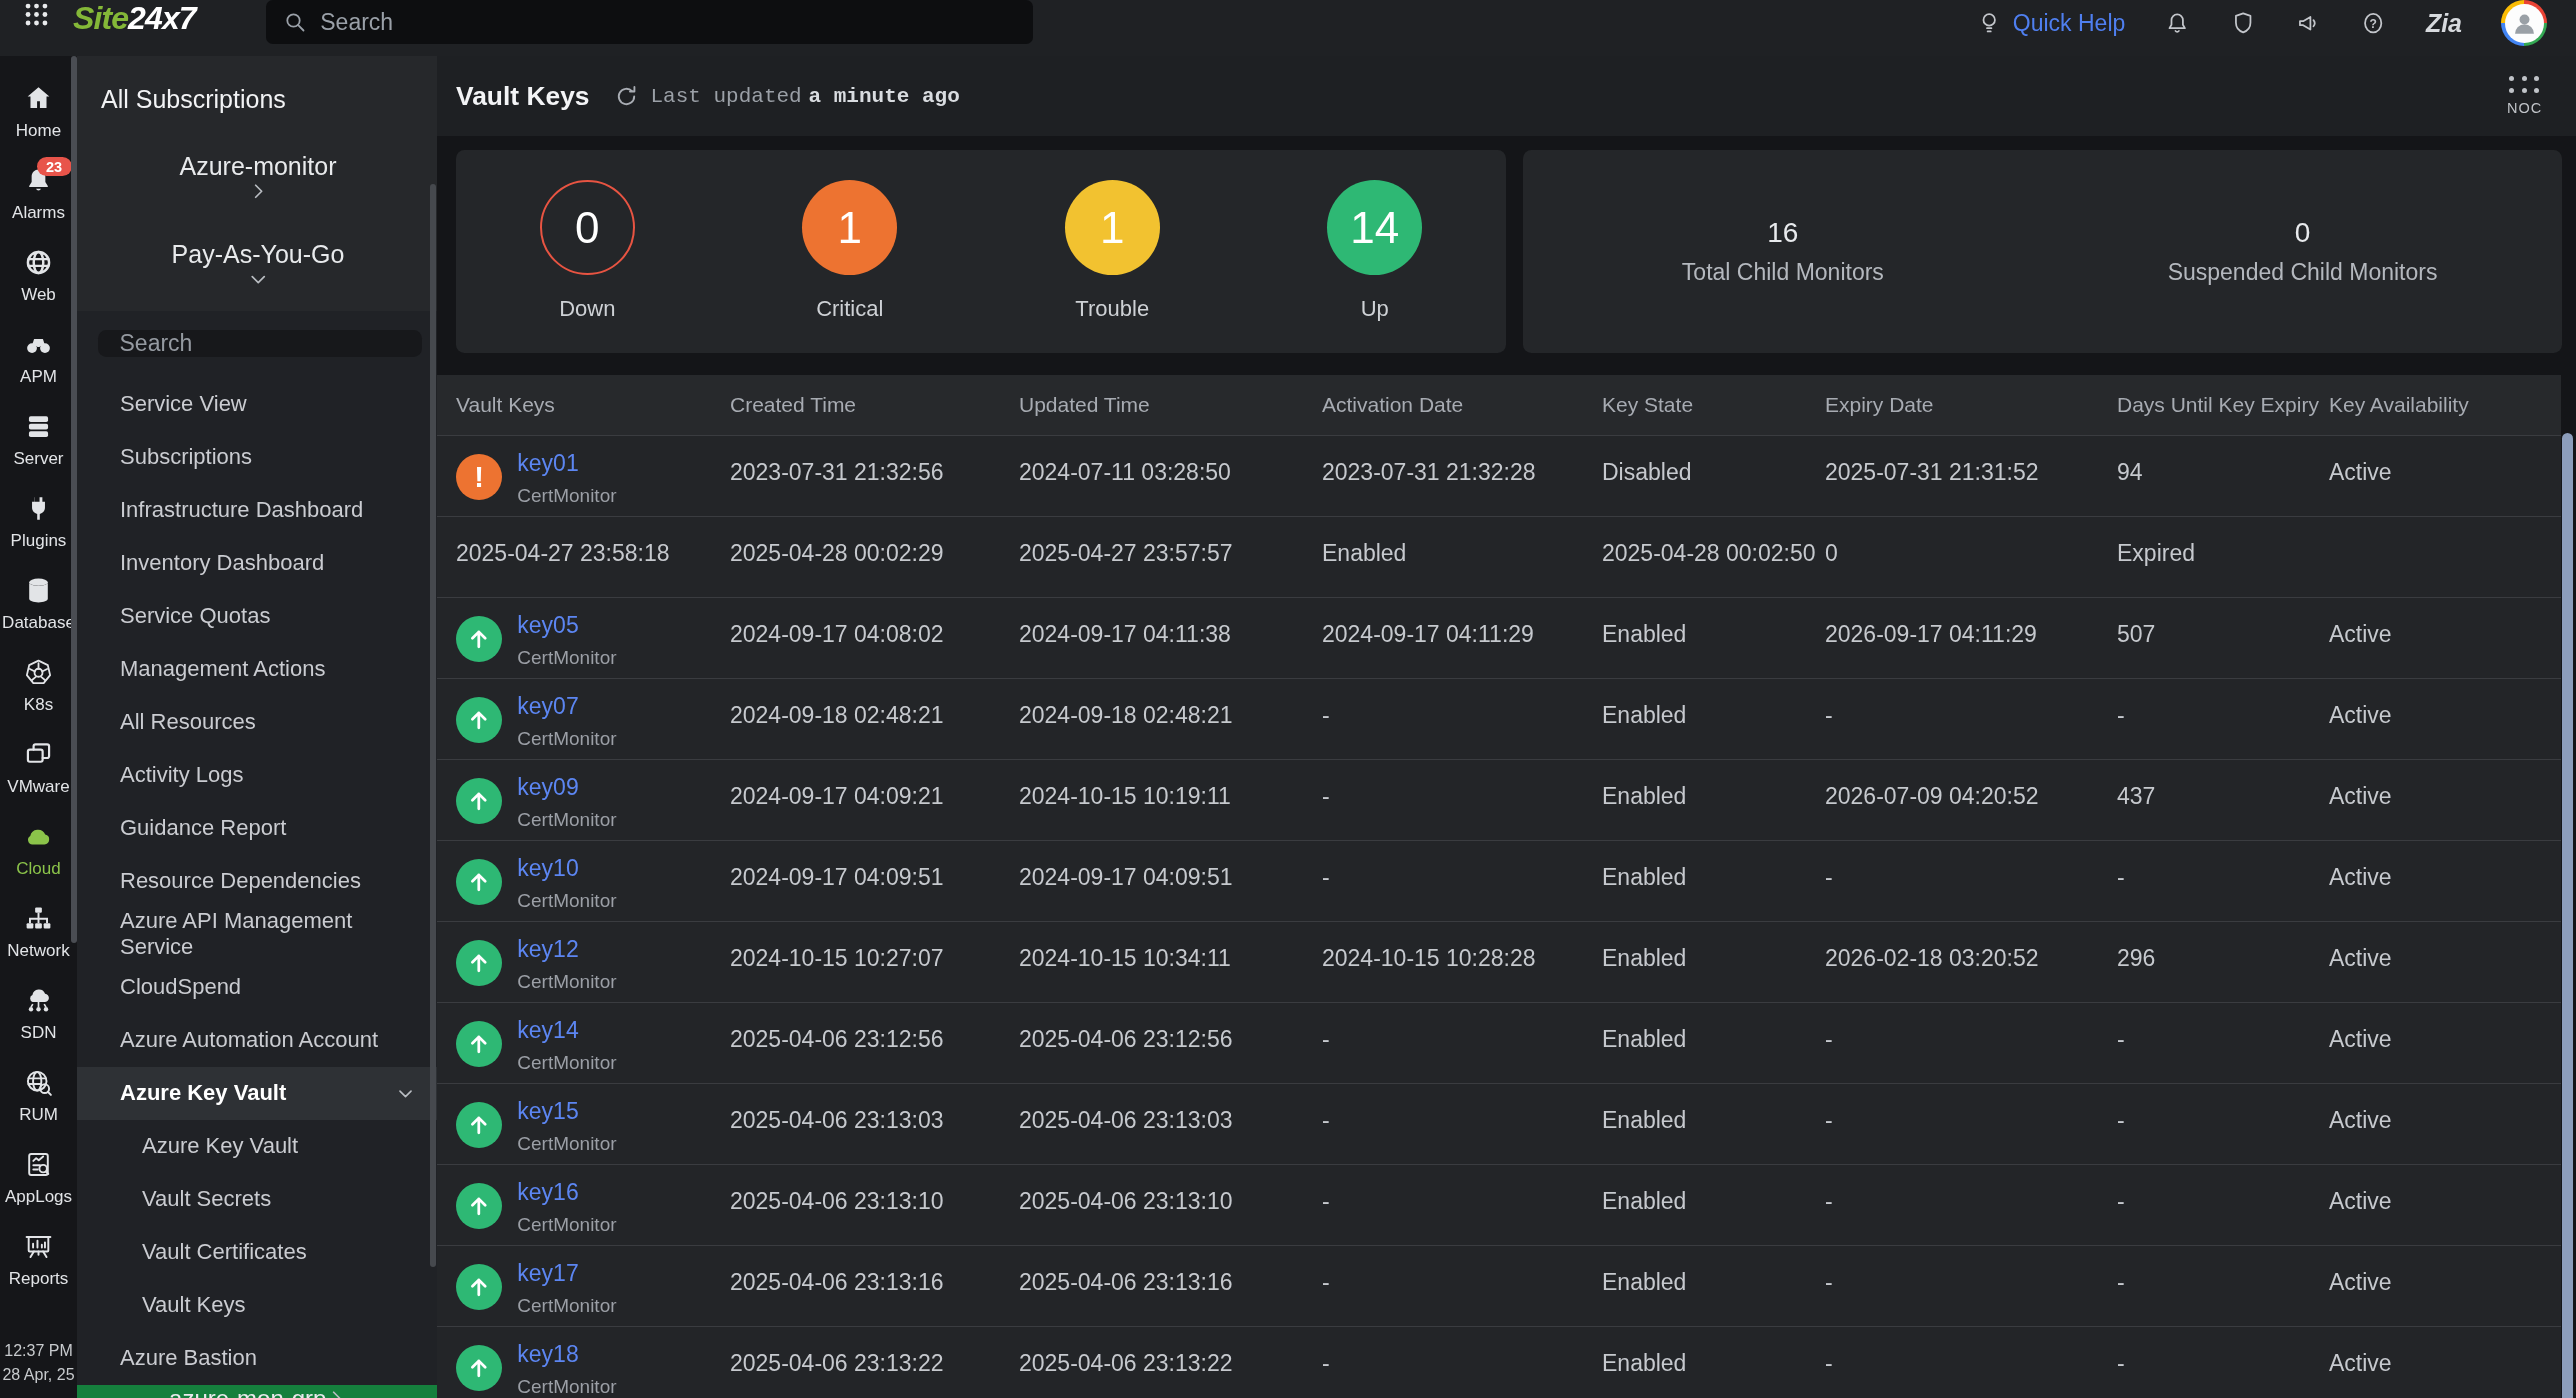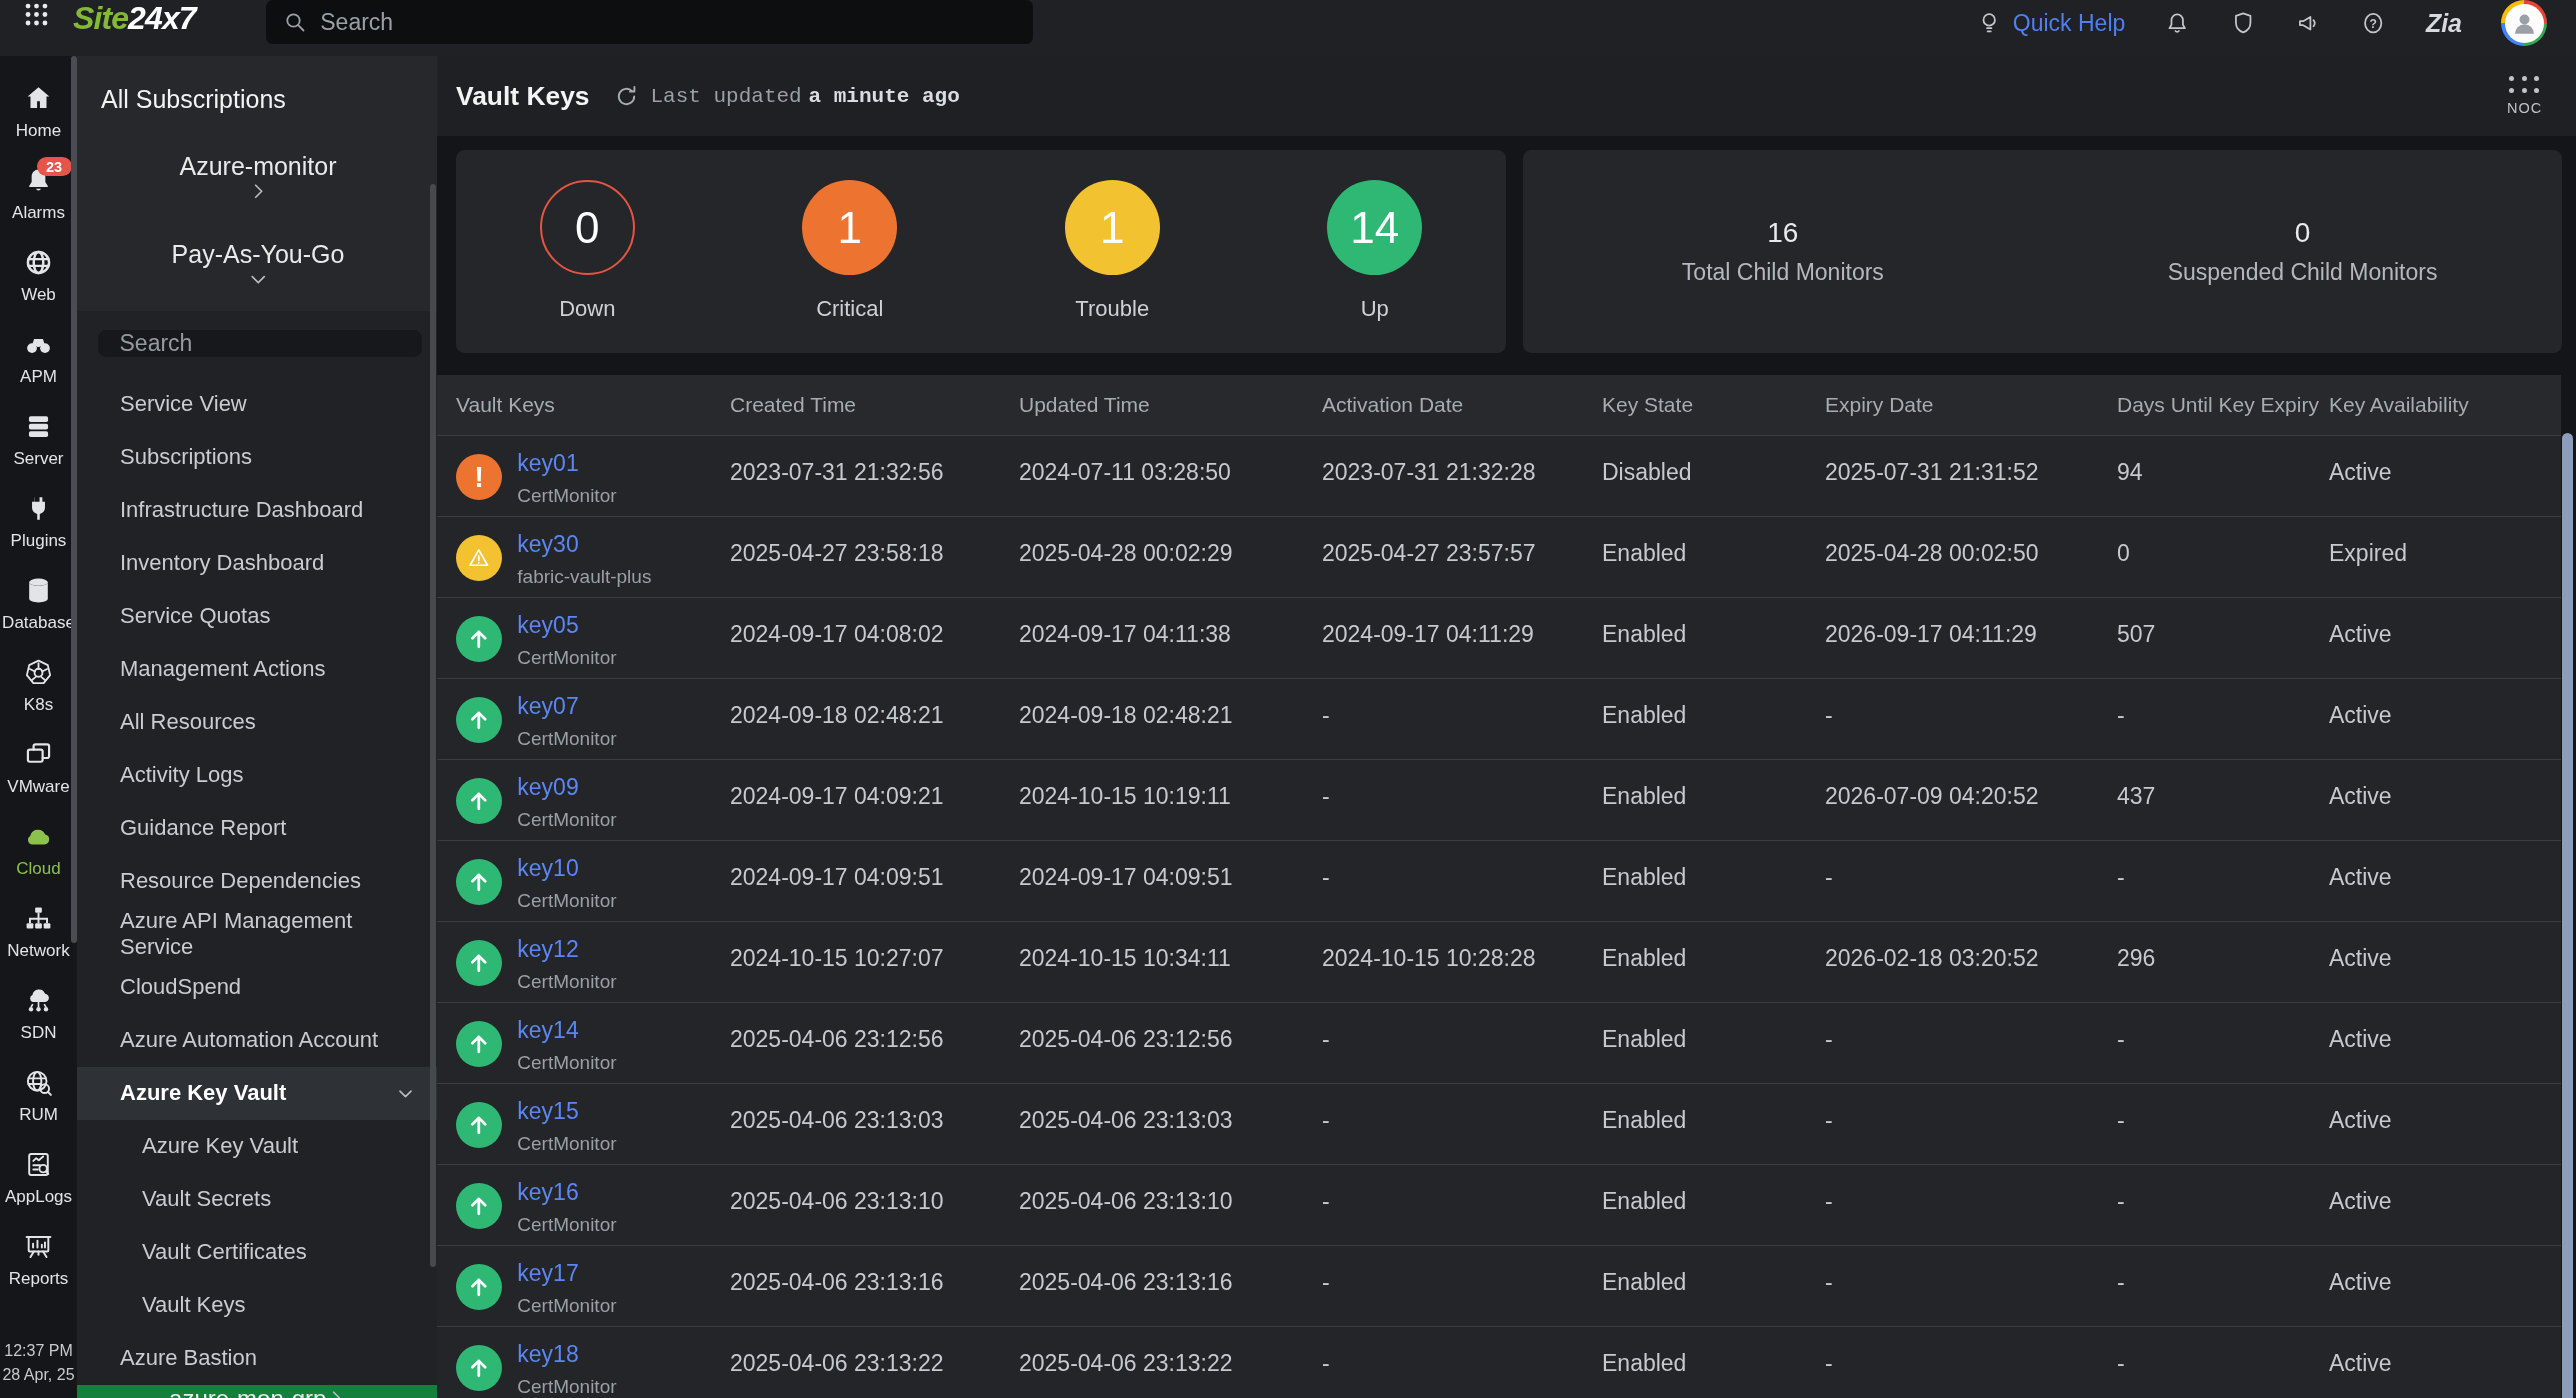--- a/index.html
+++ b/index.html
@@ -522,33 +522,20 @@
               </div>
               <div class="cell">2023-07-31 21:32:56</div>
               <div class="cell">2024-07-11 03:28:50</div>
               <div class="cell">2023-07-31 21:32:28</div>
               <div class="cell">Disabled</div>
               <div class="cell">2025-07-31 21:31:52</div>
               <div class="cell">94</div>
               <div class="cell">Active</div>
             </div>
             <div class="trow">
-              <div class="keycell">
-                <span class="row-status" style="background: rgb(242, 194, 48);">
-                  <svg viewBox="0 0 24 24" fill="none" stroke="currentColor" stroke-width="1.6" stroke-linecap="round" stroke-linejoin="round" width="100%" height="100%">
-                    <path d="M12 4.6L20.2 19H3.8z"></path>
-                    <line x1="12" y1="10.2" x2="12" y2="14.2"></line>
-                    <line x1="12" y1="16.4" x2="12" y2="16.6"></line>
-                  </svg>
-                </span>
-                <div class="nameblock">
-                  <a class="keyname" href="#">key30</a>
-                  <div class="montype">fabric-vault-plus</div>
-                </div>
-              </div>
               <div class="cell">2025-04-27 23:58:18</div>
               <div class="cell">2025-04-28 00:02:29</div>
               <div class="cell">2025-04-27 23:57:57</div>
               <div class="cell">Enabled</div>
               <div class="cell">2025-04-28 00:02:50</div>
               <div class="cell">0</div>
               <div class="cell">Expired</div>
             </div>
             <div class="trow">
               <div class="keycell">

